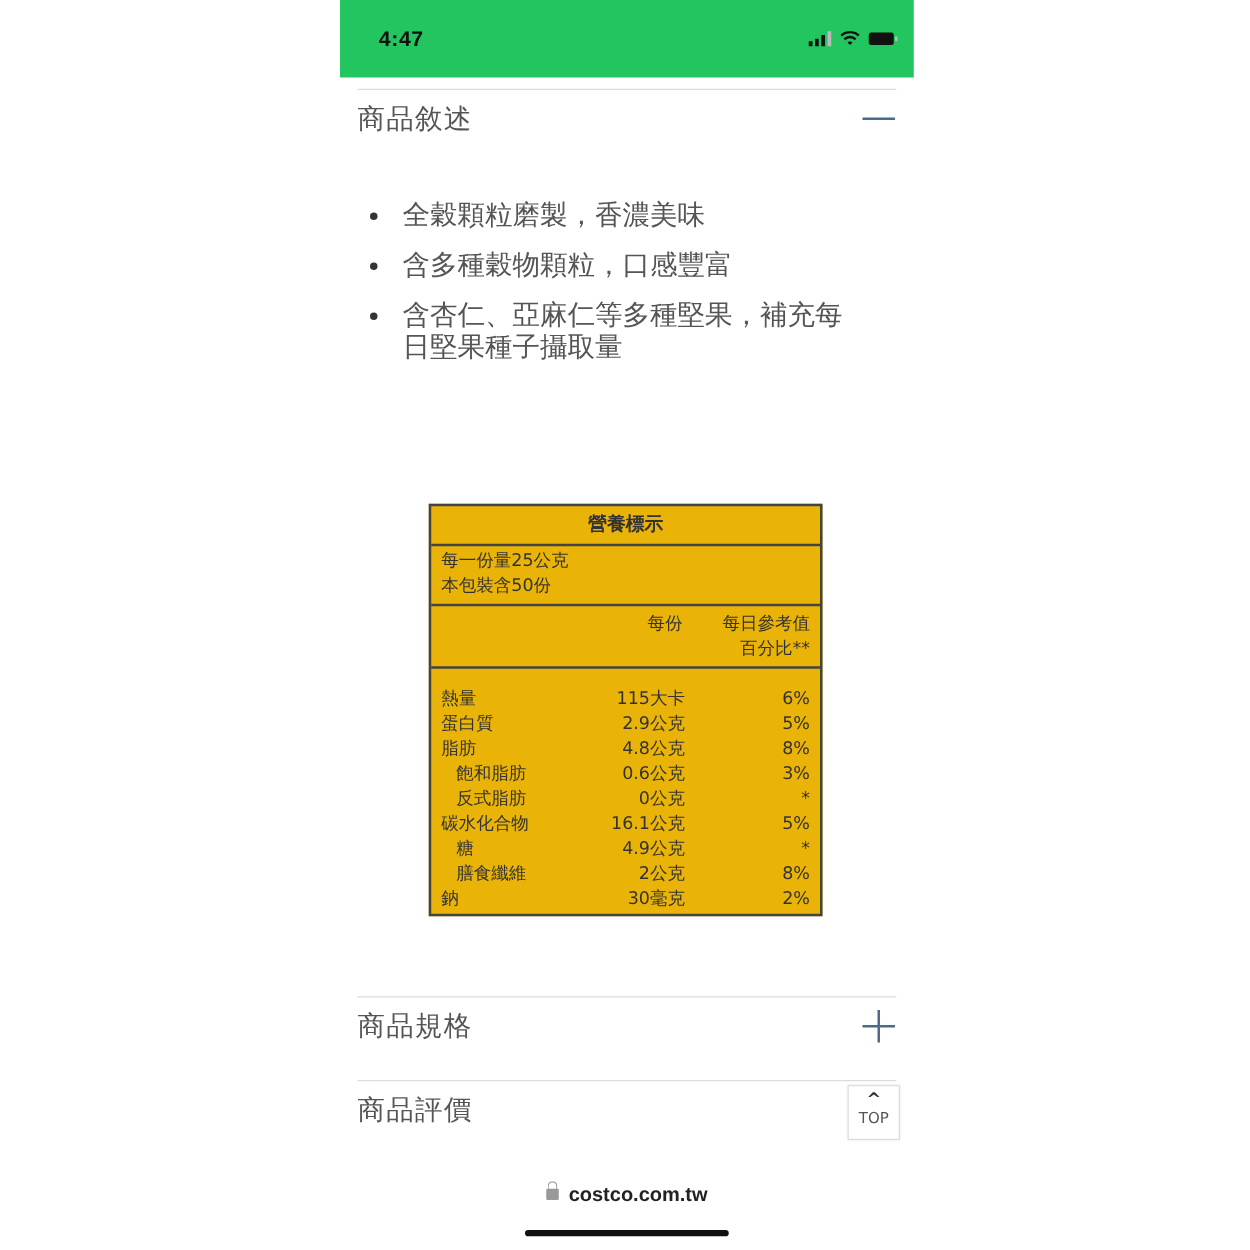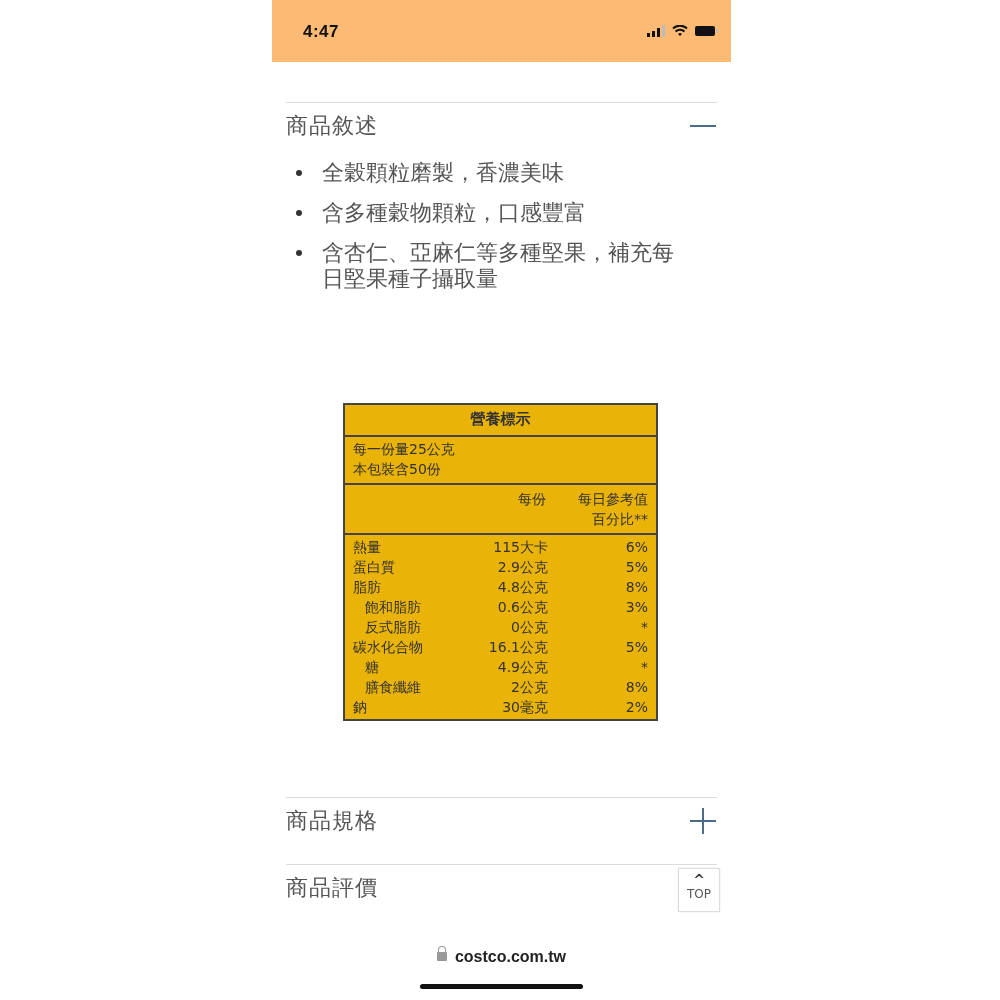--- a/index.html
+++ b/index.html
@@ -4,21 +4,21 @@
 <style>
   html, body { margin:0; padding:0; }
   body {
     width:1000px; height:1000px; background:#ffffff; position:relative; overflow:hidden;
     font-family:"DejaVu Sans","Liberation Sans",sans-serif; color:#333;
   }
   .phone {
     position:absolute; left:272px; top:0; width:459px; height:1000px; background:#fff;
   }
   .status-bar {
-    position:absolute; left:0; top:0; width:100%; height:62px; background:#fdba74;
+    position:absolute; left:0; top:0; width:100%; height:62px; background:#22c55e;
   }
   .status-time {
     position:absolute; left:31px; top:22px; font-family:"Liberation Sans",sans-serif;
     font-weight:bold; font-size:17px; color:#111; letter-spacing:0.5px;
   }
   .status-icons { position:absolute; right:16px; top:24px; height:14px; display:flex; align-items:center; gap:7px; }
   .signal { display:flex; align-items:flex-end; gap:2px; height:12px; }
   .signal span { display:block; width:3px; background:#111; }
   .signal span:nth-child(1){height:4px}
   .signal span:nth-child(2){height:6px}
@@ -42,21 +42,21 @@
 
   .nutrition {
     position:absolute; left:71px; top:403px; width:311px; border:2px solid #444; background:#eab308;
     font-size:14px; color:#333; line-height:20px;
   }
   .nut-title { text-align:center; font-weight:bold; font-size:15px; padding:4px 0 6px; border-bottom:2px solid #444; }
   .nut-serving { padding:2px 8px 4px; border-bottom:2px solid #444; }
   .nut-head { display:flex; justify-content:flex-end; padding:4px 8px; border-bottom:2px solid #444; }
   .nut-head .col1 { width:70px; text-align:right; margin-right:14px; }
   .nut-head .col2 { width:88px; text-align:right; }
-  .nut-rows { padding:2px 8px 2px; }
+  .nut-rows { padding:14px 8px 2px; }
   .nut-row { display:flex; height:20px; }
   .nut-row .name { flex:1; }
   .nut-row .name.indent { padding-left:12px; }
   .nut-row .amt { width:100px; text-align:right; }
   .nut-row .dv { width:100px; text-align:right; }
 
   .top-btn {
     position:absolute; left:406px; top:868px; width:40px; height:42px; background:#fff;
     border:1px solid #ddd; box-shadow:0 0 2px rgba(0,0,0,0.1); text-align:center; font-size:12px; color:#555;
   }
@@ -84,21 +84,21 @@
         </div>
       <svg width="16" height="12" viewBox="0 0 16 12">
         <path d="M8 11 L6 9 A3 3 0 0 1 10 9 Z" fill="#111"></path>
         <path d="M3.5 6.5 A6.5 6.5 0 0 1 12.5 6.5" stroke="#111" stroke-width="2" fill="none"></path>
         <path d="M1 3.5 A10 10 0 0 1 15 3.5" stroke="#111" stroke-width="2" fill="none"></path>
       </svg>
       <div class="battery"></div>
     </div>
   </div>
 
-  <div class="section-header" style="top:102px;gap:40px;">
+  <div class="section-header" style="top:71px;gap:40px;">
     <span class="section-title">商品敘述</span>
     <div class="toggle-icon">
         <div class="h"></div>
       </div>
   </div>
 
   <ul class="bullets">
     <li>全穀顆粒磨製，香濃美味</li>
     <li>含多種穀物顆粒，口感豐富</li>
     <li>含杏仁、亞麻仁等多種堅果，補充每日堅果種子攝取量</li>

